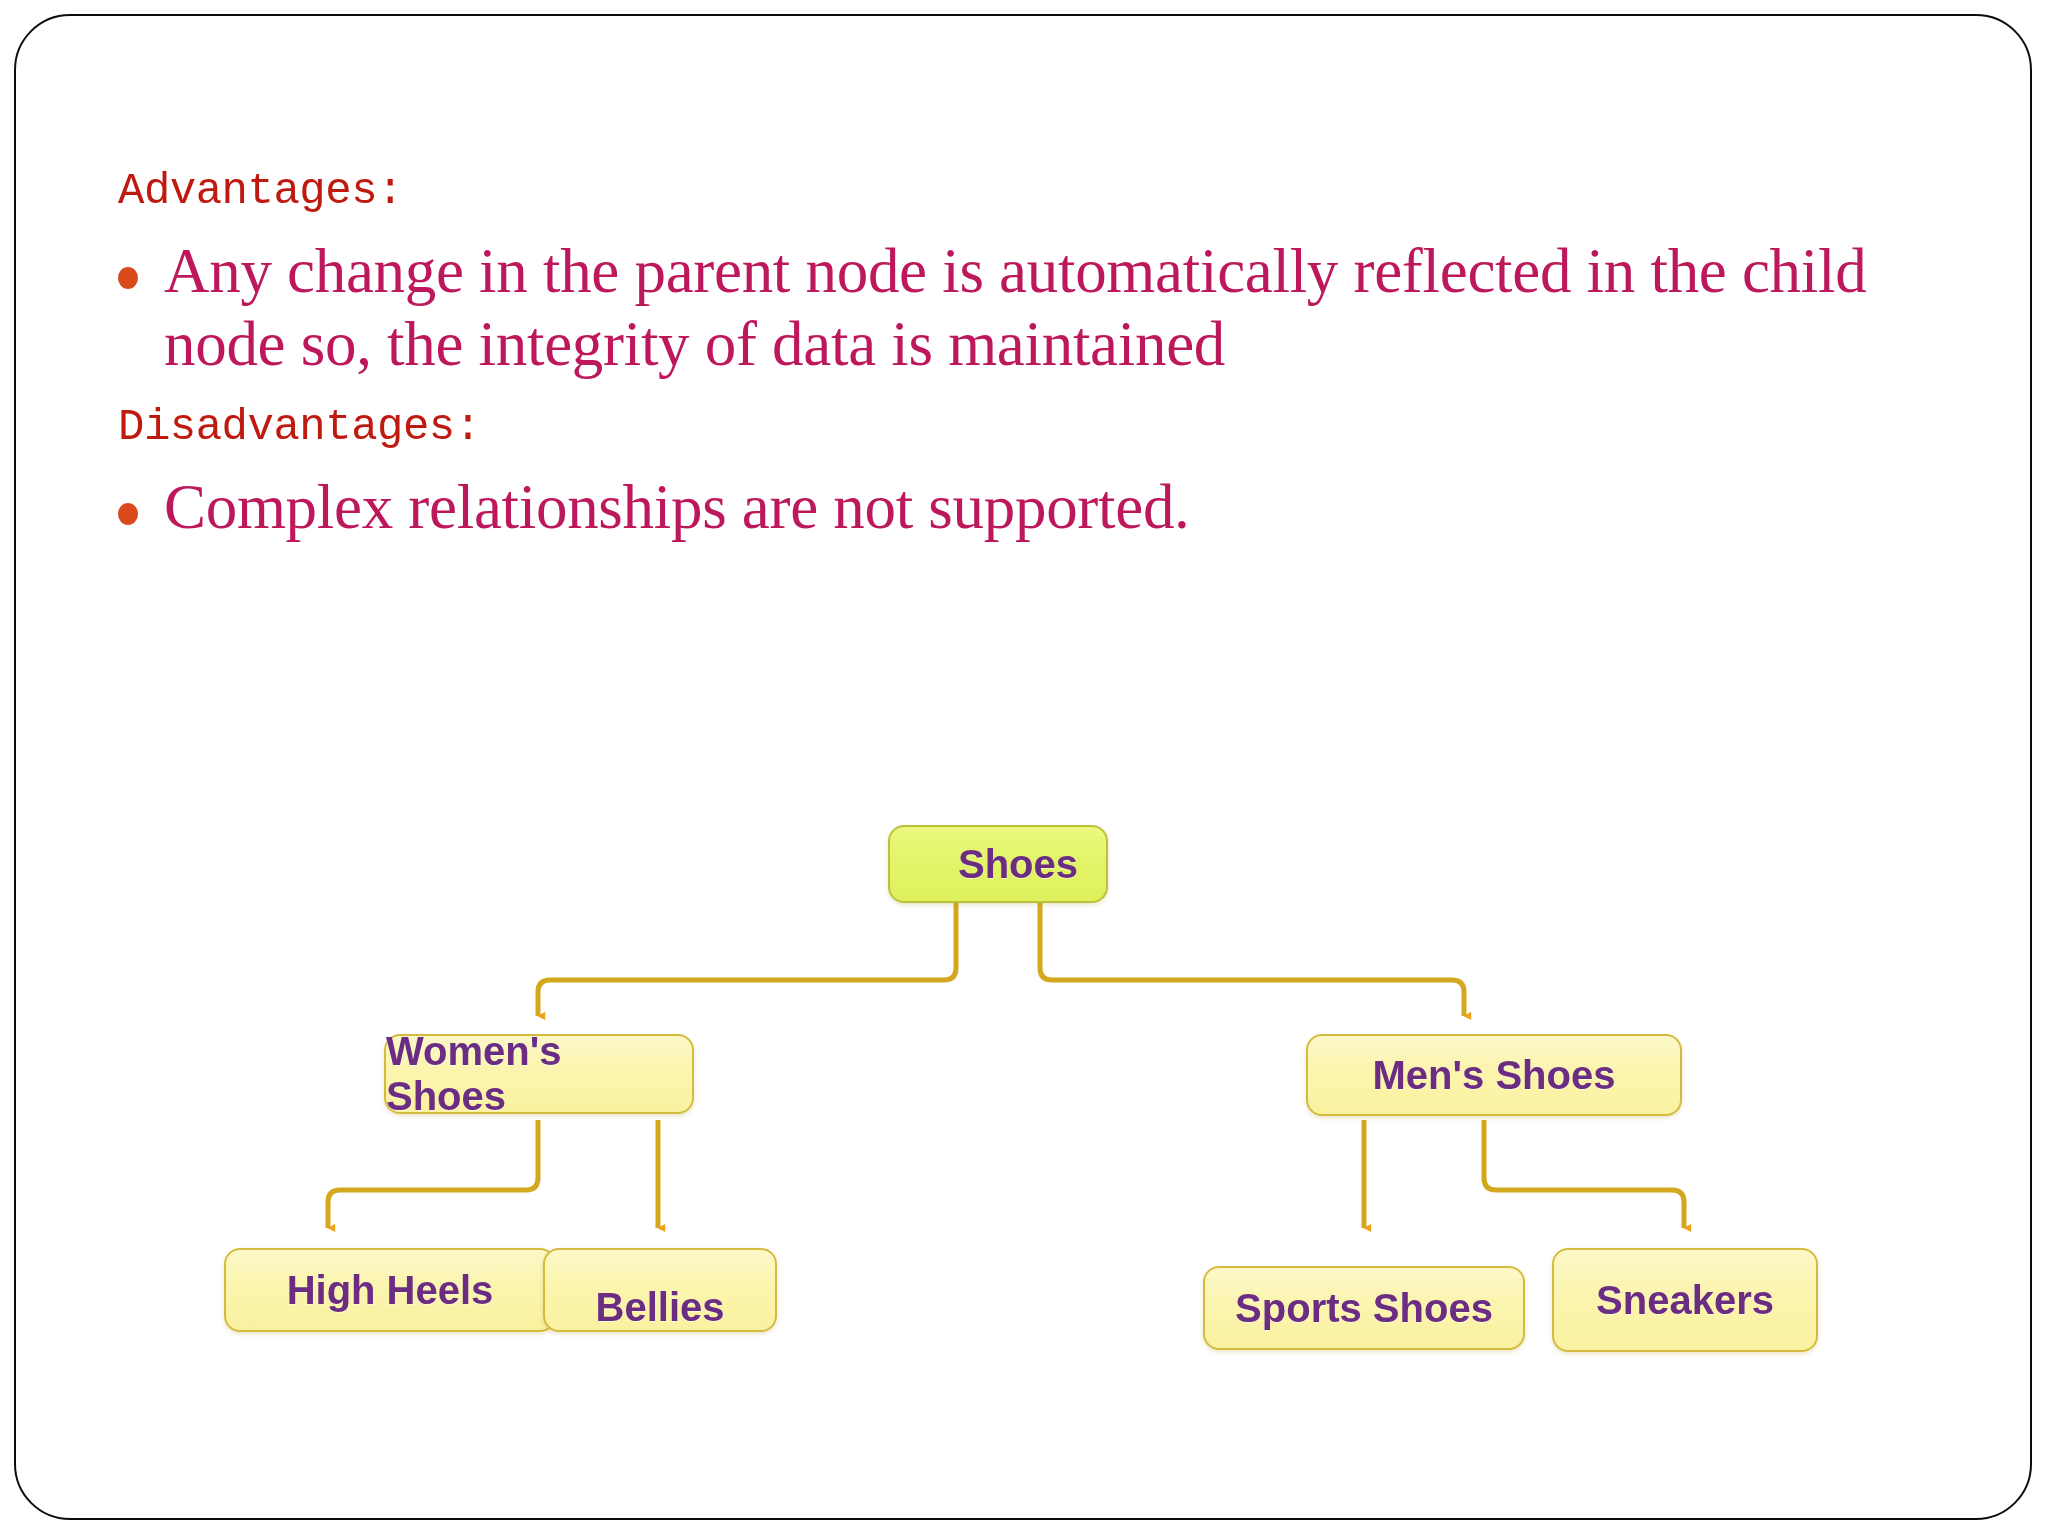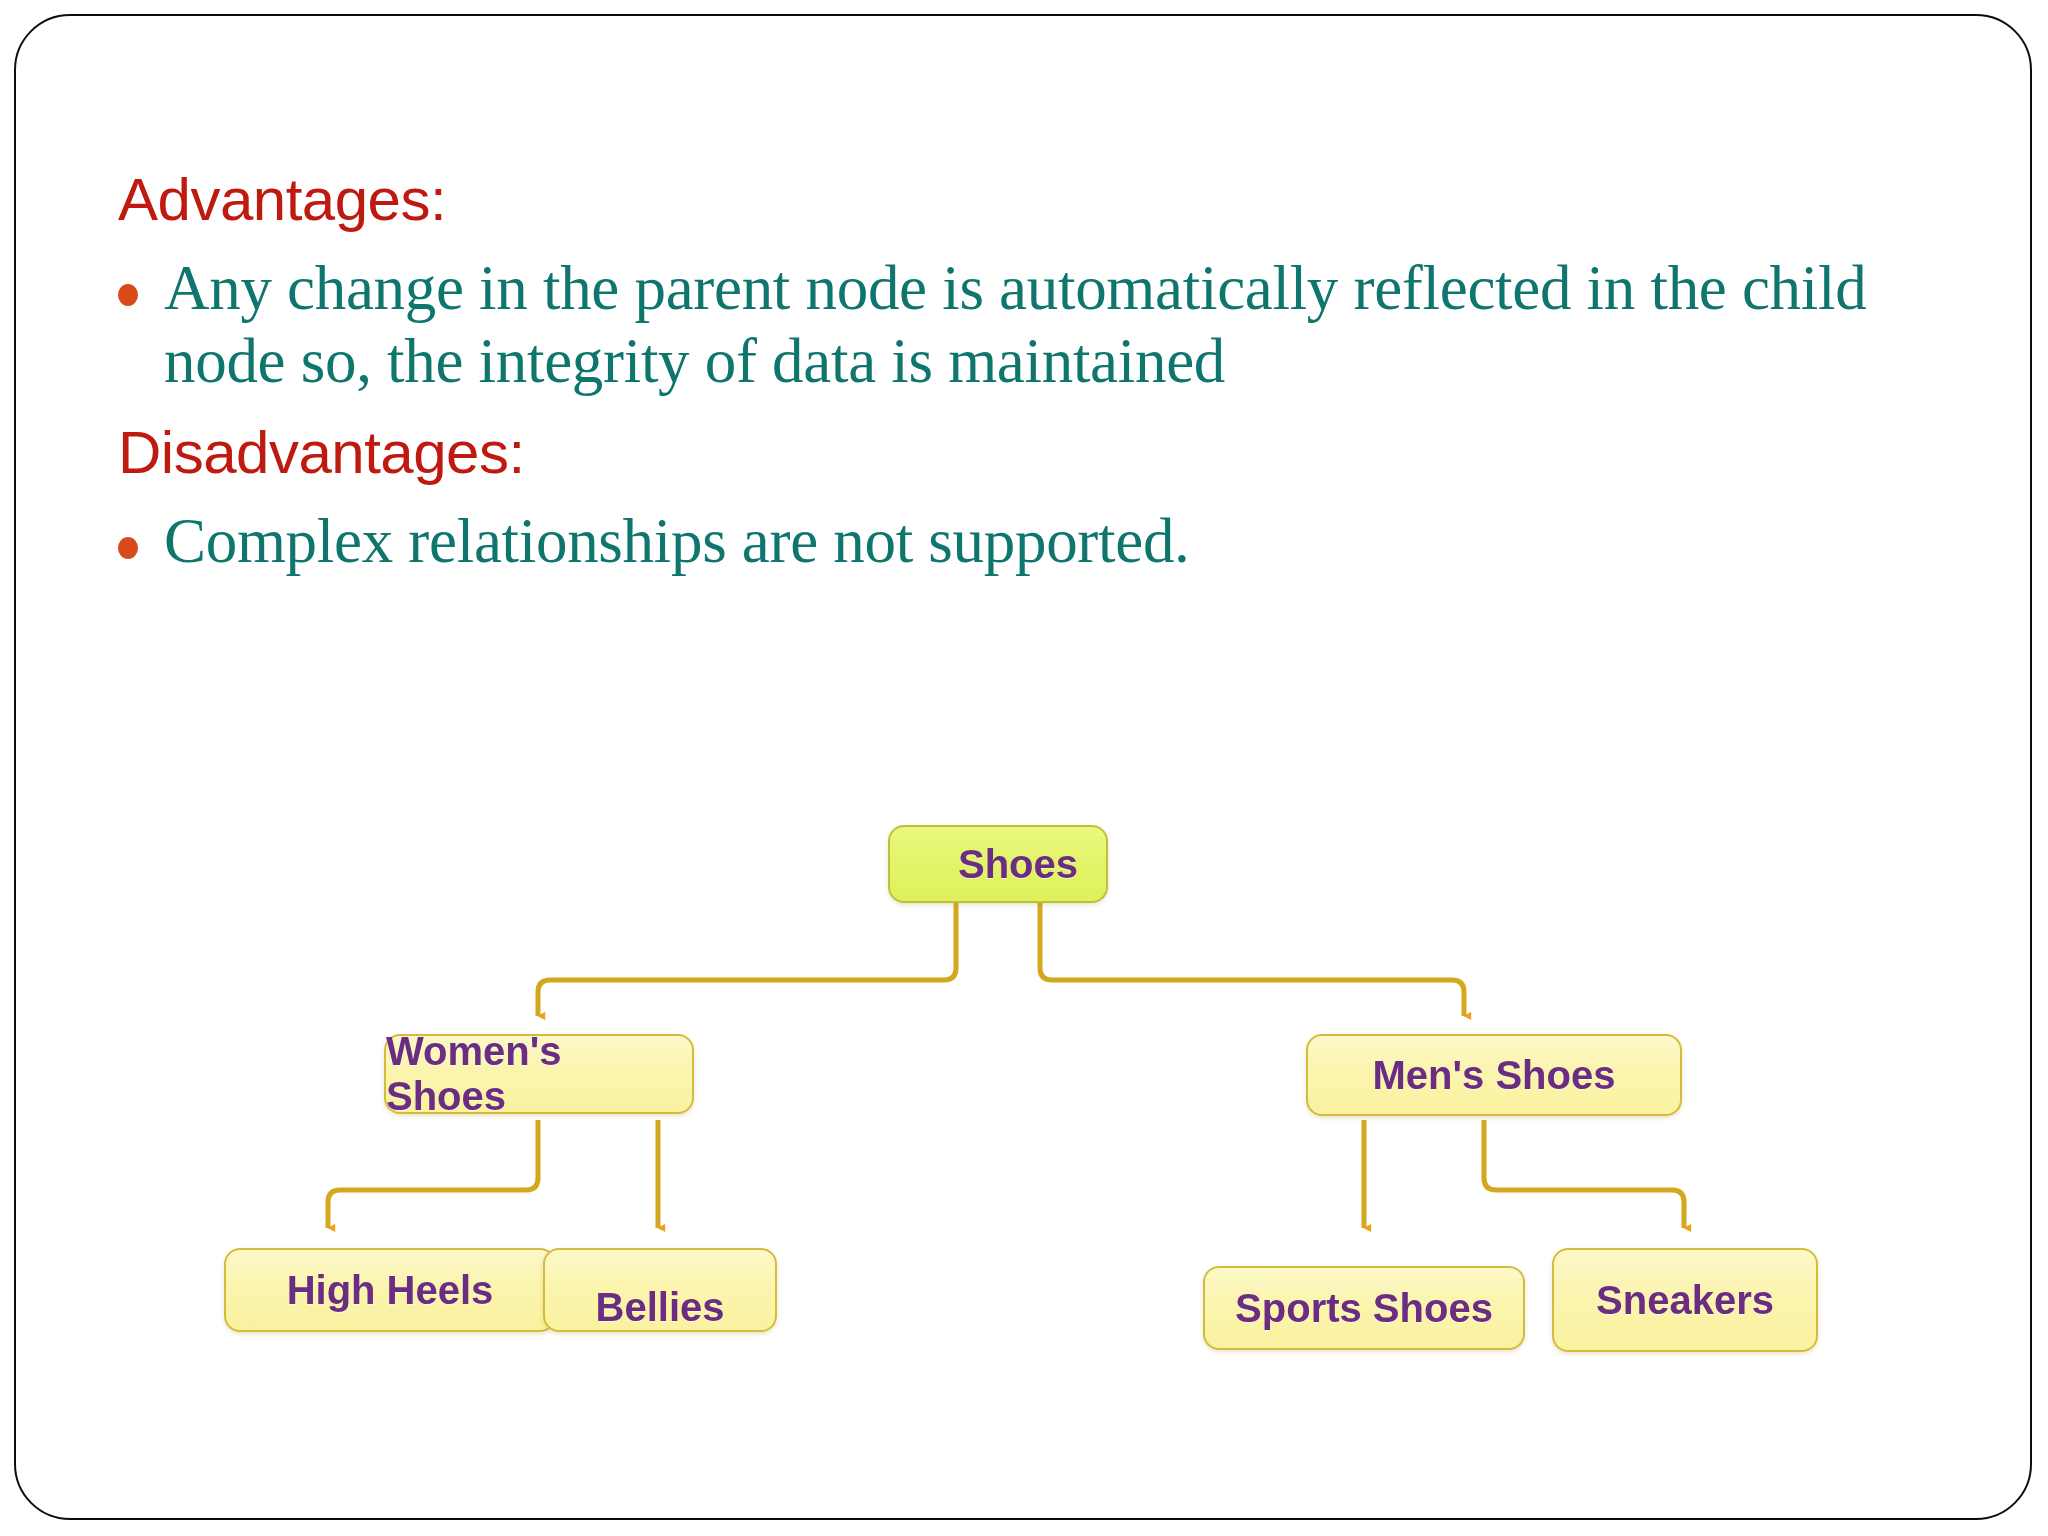--- a/index.html
+++ b/index.html
@@ -46,22 +46,22 @@
   
   .text-block {
     position: absolute;
     left: 118px;
     top: 168px;
     width: 1790px;
   }
 
   .section-heading {
     color: #bf1a10;
-    font-family: Liberation Sans, sans-serif;
-    font-size: 60px;
+    font-family: Liberation Mono, monospace;
+    font-size: 44px;
     line-height: 1.06;
     letter-spacing: -0.5px;
     white-space: nowrap;
   }
 
   .bullet-row {
     display: flex;
     align-items: flex-start;
     margin-top: 20px;
   }
@@ -70,21 +70,21 @@
     flex: 0 0 auto;
     width: 20px;
     height: 22px;
     border-radius: 50%;
     background: #d8491c;
     margin-top: 32px;
     margin-right: 26px;
   }
 
   .bullet-text {
-    color: #0f766e;
+    color: #be185d;
     font-family: "Liberation Serif", "DejaVu Serif", serif;
     font-size: 63px;
     line-height: 1.17;
     letter-spacing: -0.3px;
     max-width: 1730px;
   }
   .gap-before-heading2 { height: 22px; }
 
   
   .diagram {

